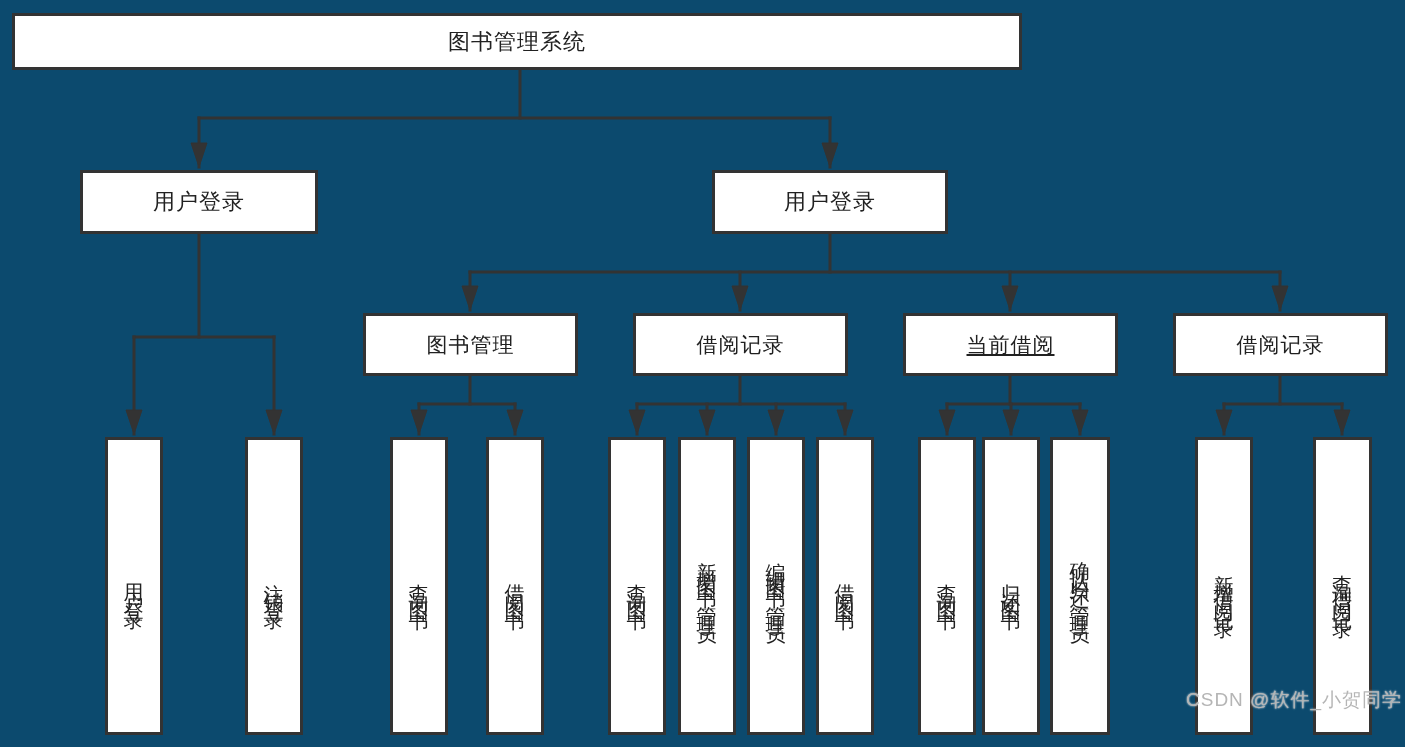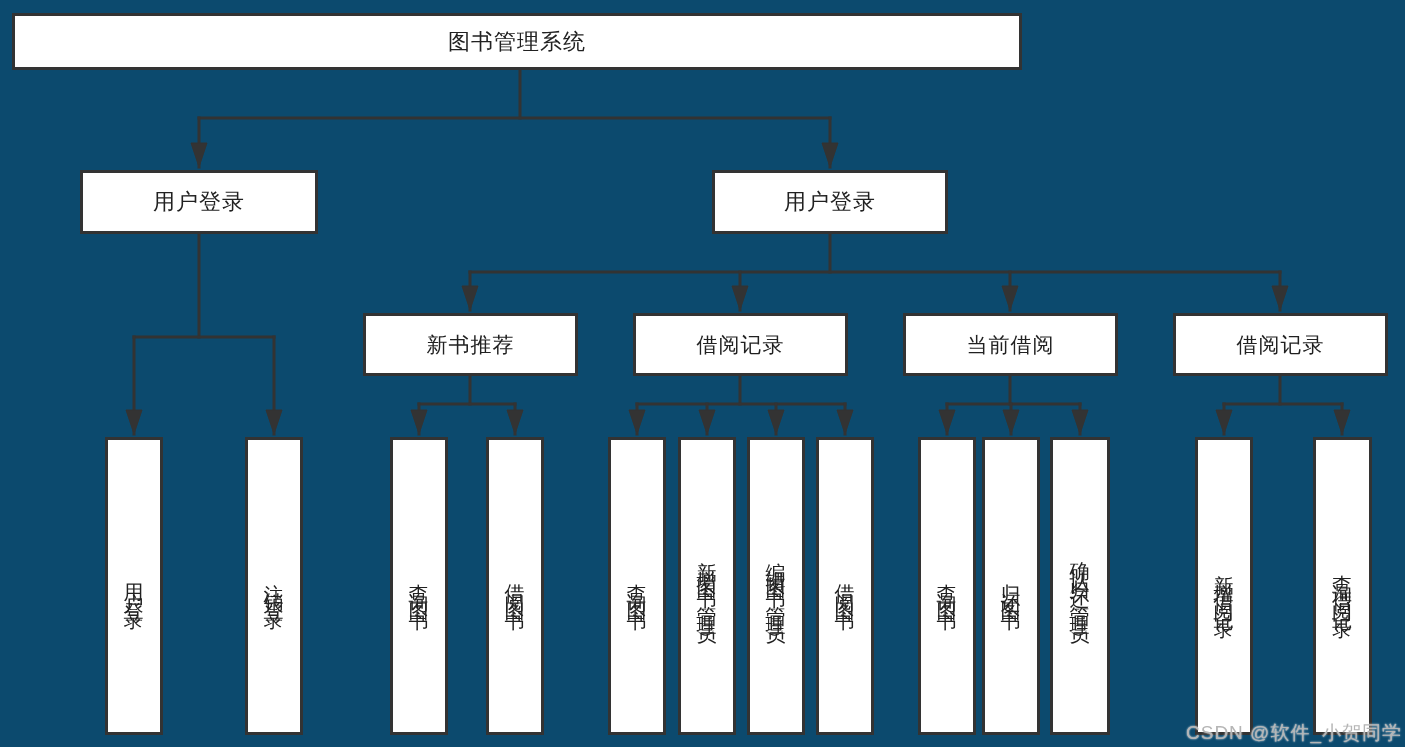--- a/index.html
+++ b/index.html
@@ -51,21 +51,21 @@
     writing-mode: vertical-rl;
     letter-spacing: 9px;
     line-height: 1;
     white-space: nowrap;
   }
   .lvl2 { top: 170px; height: 64px; }
   .lvl3 { top: 313px; height: 63px; width: 215px; font-size: 21px; }
   .watermark {
     position: absolute;
     left: 1186px;
-    top: 720px;
+    top: 687px;
     font-size: 19px;
     letter-spacing: 1px;
     color: #b5b5b5;
     text-shadow: 0 0 2px #ffffff;
     z-index: 5;
     white-space: nowrap;
   }
 </style>
 </head>
 <body>
@@ -127,26 +127,26 @@
   </div>
 
   <div class="node hbox lvl2" style="left:80px;width:238px;">
     <span>用户登录</span>
   </div>
   <div class="node hbox lvl2" style="left:712px;width:236px;">
     <span>用户登录</span>
   </div>
 
   <div class="node hbox lvl3" style="left:363px;">
-    <span>新书推荐</span>
+    <span>图书管理</span>
   </div>
   <div class="node hbox lvl3" style="left:633px;">
     <span>借阅记录</span>
   </div>
-  <div class="node hbox lvl3" style="left:903px;">
+  <div class="node hbox lvl3" style="left:903px;text-decoration:underline;">
     <span>当前借阅</span>
   </div>
   <div class="node hbox lvl3" style="left:1173px;">
     <span>借阅记录</span>
   </div>
 
   <div class="node vbox" style="left:105px;">
     <span class="vlabel">用户登录</span>
   </div>
   <div class="node vbox" style="left:245px;">

